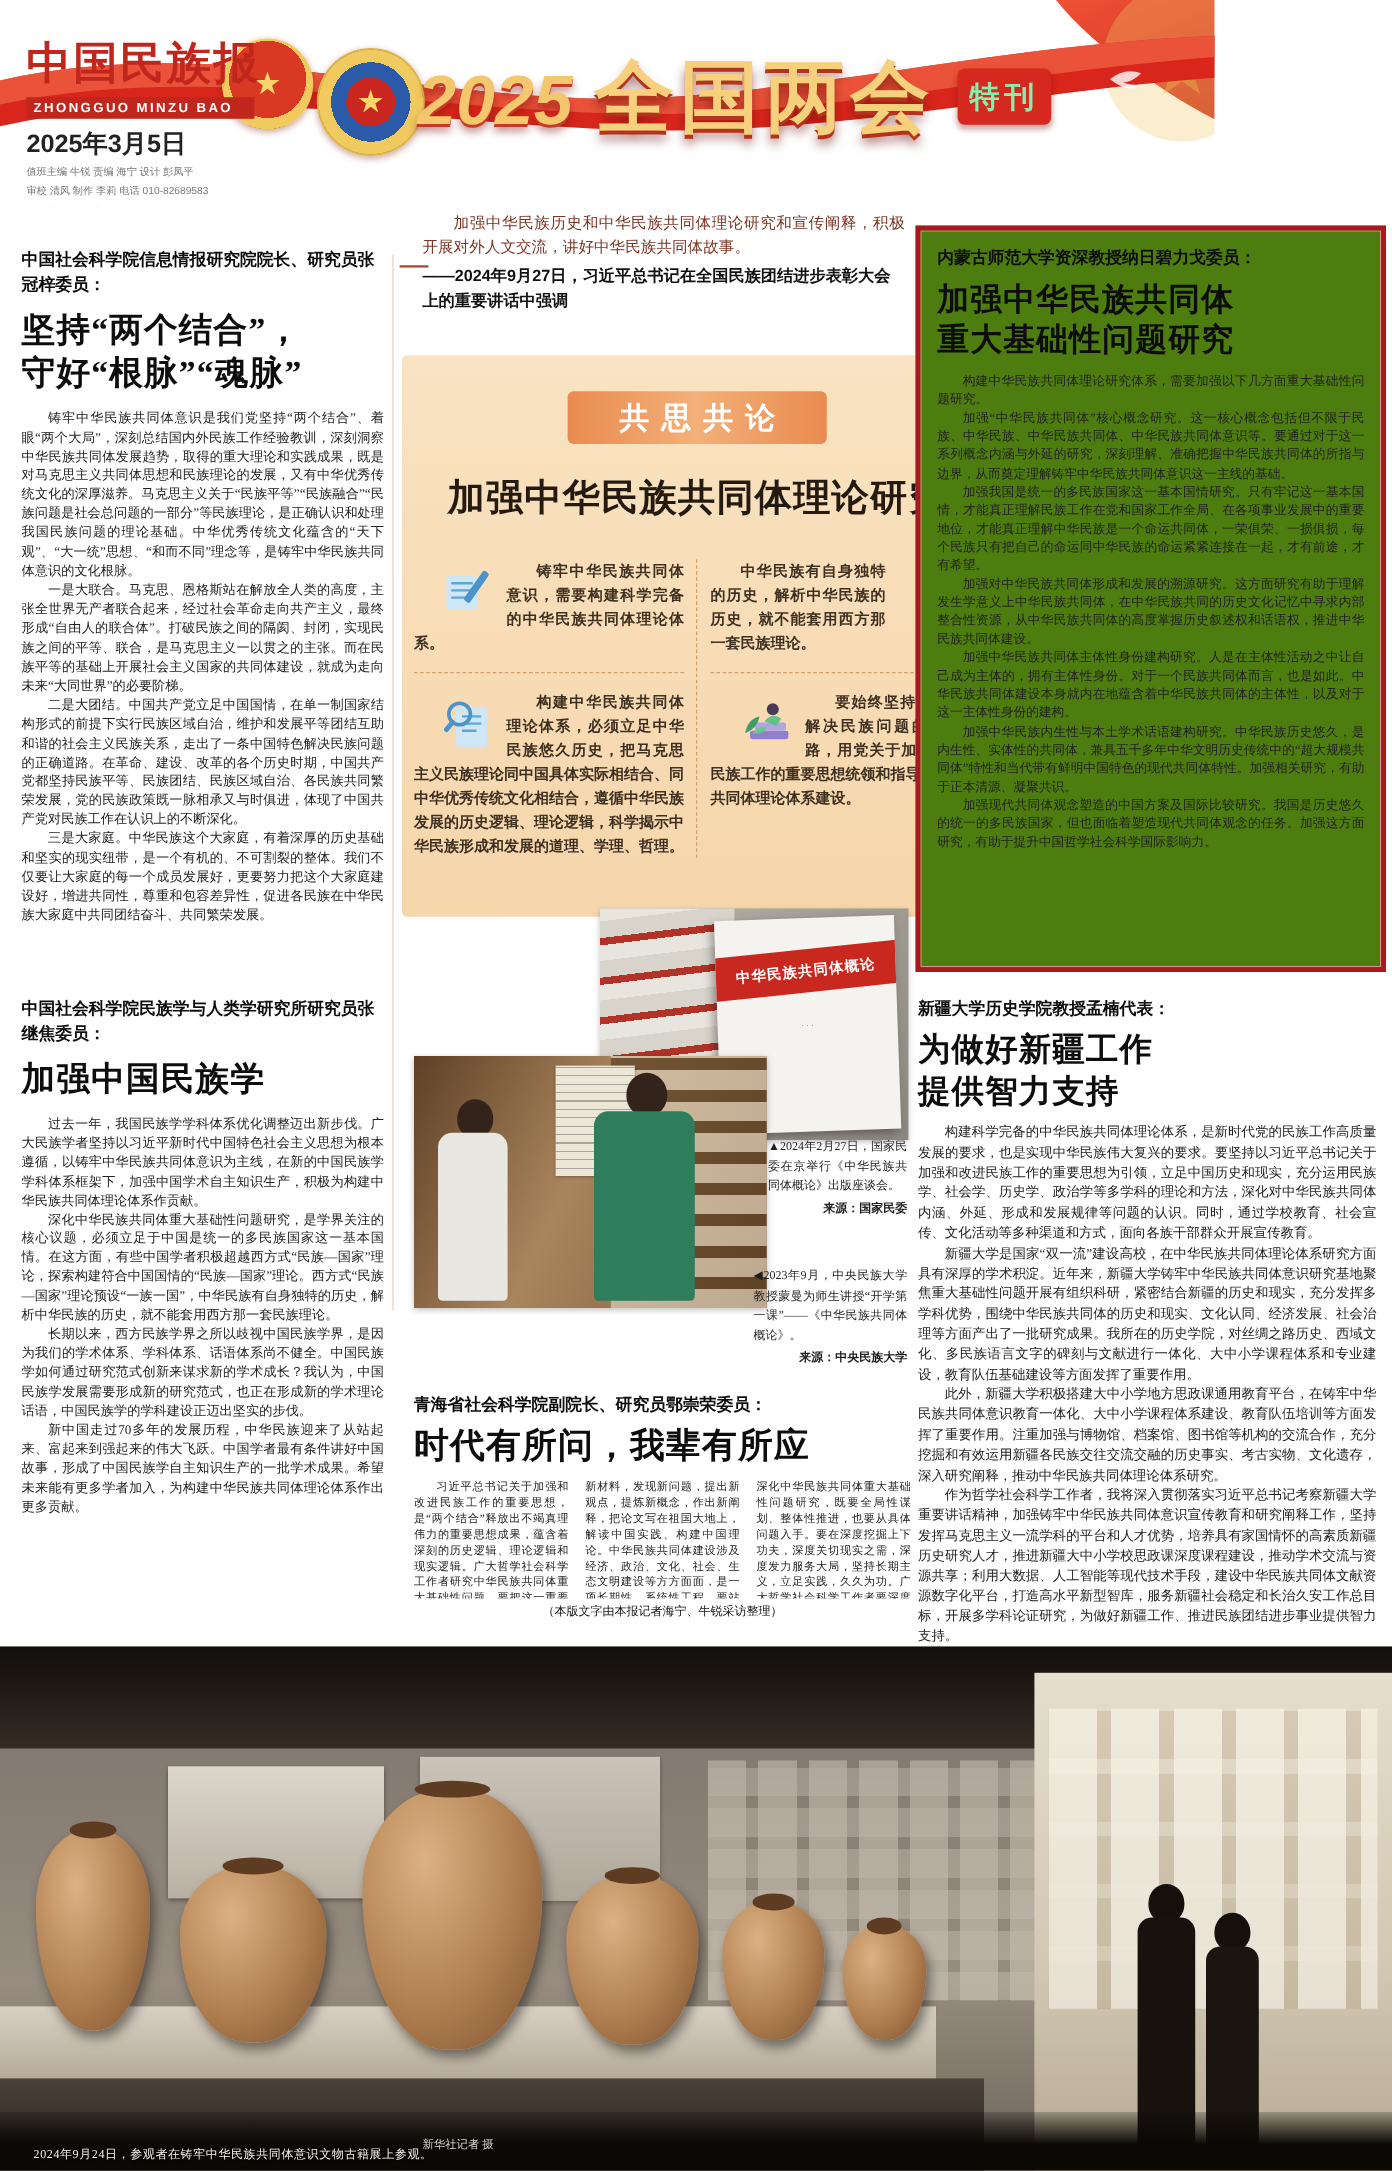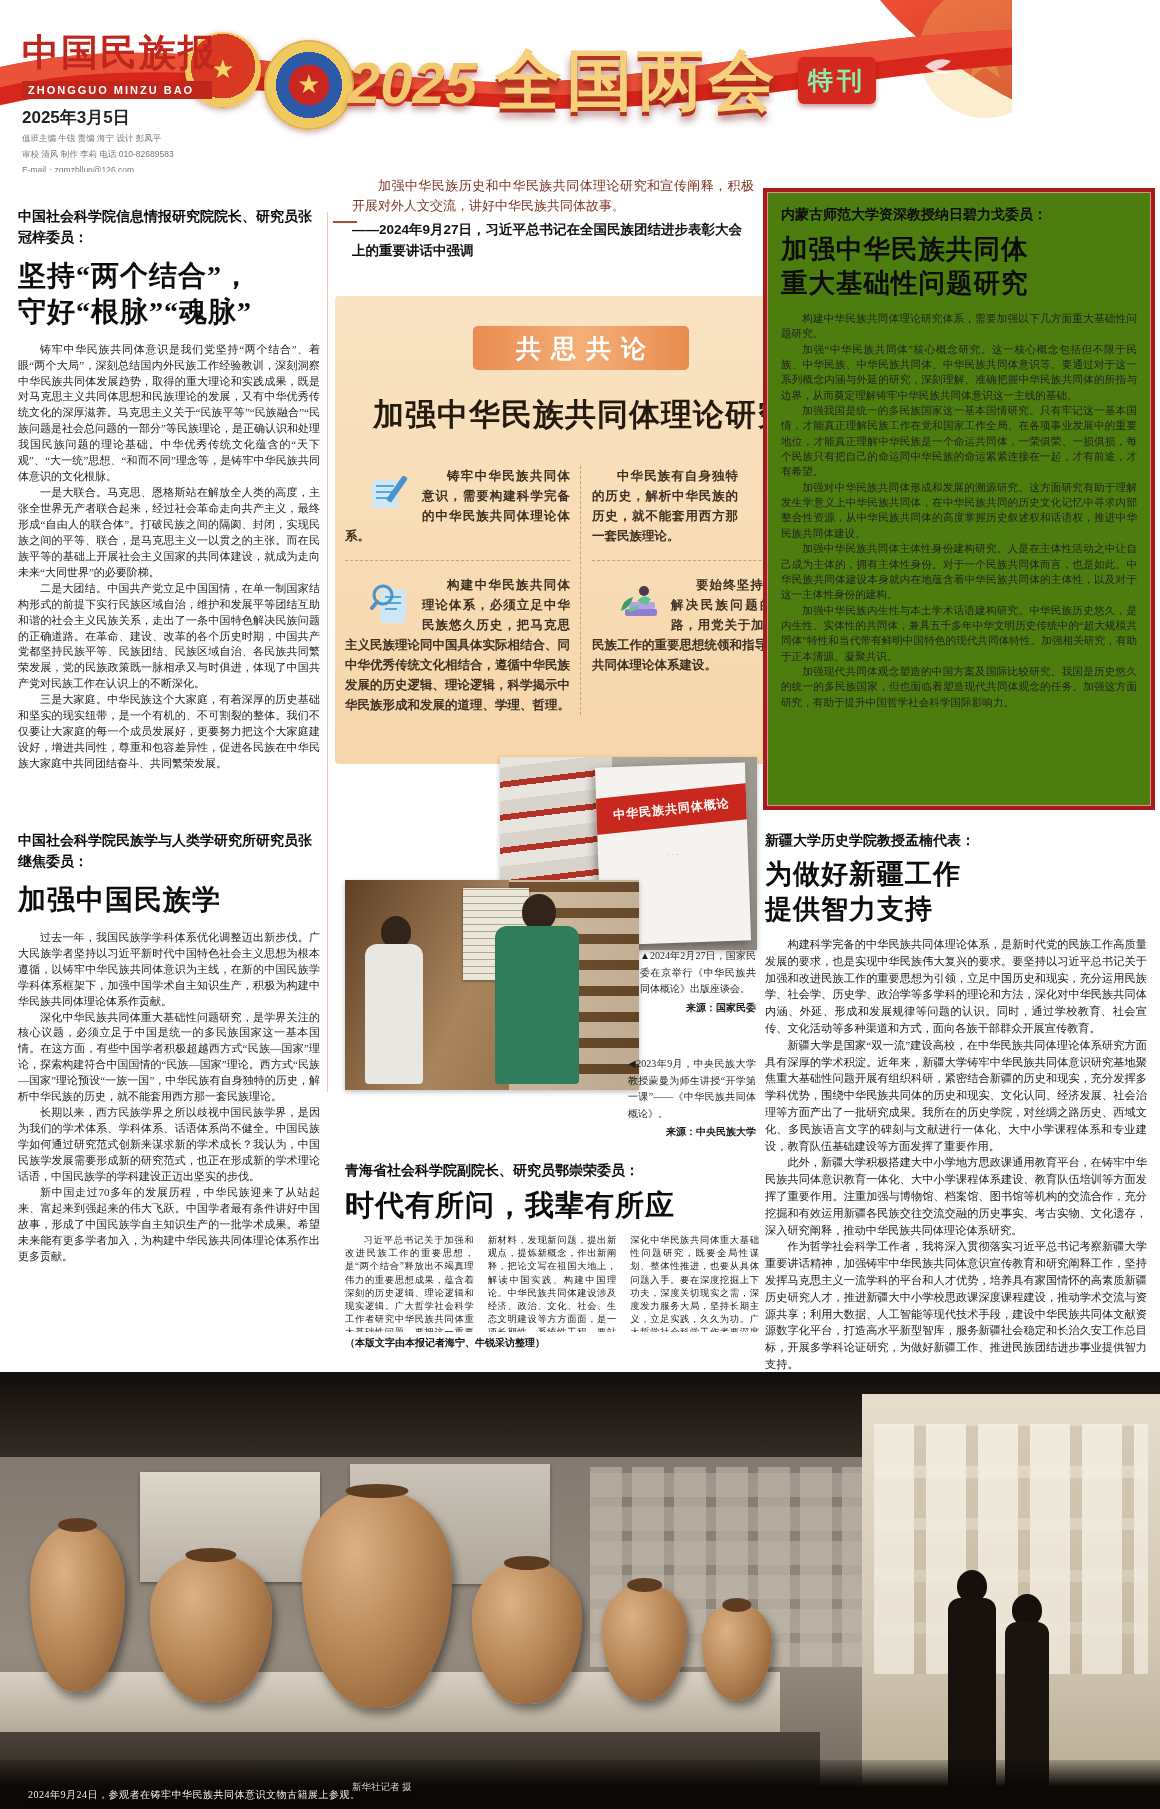--- a/index.html
+++ b/index.html
@@ -6,21 +6,21 @@
   body{width:1160px;height:1809px;position:relative;background:#fff;
        font-family:"Liberation Serif","DejaVu Serif",serif;color:#1a1a1a;overflow:hidden}
   .abs{position:absolute}
   
   .hdr{position:absolute;left:0;top:0;width:1012px;height:172px;overflow:hidden;background:#fff}
   .hdr svg{position:absolute;left:0;top:0}
   .mast{position:absolute;left:22px;top:28px;width:220px;z-index:5}
   .mast-title{font-size:37px;font-weight:900;color:#c0261c;letter-spacing:2px;font-family:"Liberation Serif",serif}
   .mast-bar{margin-top:3px;background:#c0261c;color:#fff;font-family:"Liberation Sans",sans-serif;
             font-weight:700;font-size:11px;letter-spacing:2px;padding:3px 6px;width:178px}
-  .mast-date{margin-top:7px;font-size:17px;font-weight:700;color:#222;font-family:"Liberation Sans",sans-serif}
+  .mast-date{margin-top:7px;font-size:21px;font-weight:700;color:#222;font-family:"Liberation Sans",sans-serif}
   .mast-staff{margin-top:3px;font-size:8.5px;color:#777;font-family:"Liberation Sans",sans-serif;line-height:1.5}
   .emblem{position:absolute;border-radius:50%;display:flex;align-items:center;justify-content:center;z-index:4;box-shadow:0 2px 6px rgba(120,20,10,.4)}
   .emblem1{left:185px;top:32px;width:76px;height:76px;
      background:radial-gradient(circle at 50% 45%, #d93822 0 57%, #f0c95f 57% 73%, #caa23c 73%)}
   .emblem2{left:264px;top:40px;width:90px;height:90px;
      background:radial-gradient(circle at 50% 50%, #c8261e 0 32%, #2a5aa8 32% 52%, #f0c95f 52% 68%, #d9b44a 68%)}
   .emblem .st{color:#f7d56b;font-size:26px;line-height:1}
   .banner{position:absolute;left:348px;top:36px;z-index:6;white-space:nowrap;font-family:"Liberation Sans","DejaVu Sans",sans-serif}
   .b-year{font-size:58px;font-weight:900;font-style:italic;color:#f3c76e;
           text-shadow:0 3px 0 #c9392a,0 6px 7px rgba(120,10,5,.5)}
@@ -90,21 +90,21 @@
   
   .a4{position:absolute;left:765px;top:830px;width:382px}
   .a4 .hl{font-size:27px;margin:6px 0 10px}
   .a4 .bodytxt p{font-size:11.2px;line-height:1.5}
   
   .a5{position:absolute;left:345px;top:1160px;width:414px}
   .a5 .hl{font-size:29px;margin:6px 0 10px}
   .cols{display:flex;gap:14px}
   .col{flex:1;font-size:9.3px;line-height:1.42;text-align:justify;height:98px;overflow:hidden;color:#222}
   .col.first{text-indent:2em}
-  .a5-note{margin-top:4px;text-align:left;font-family:"Liberation Sans",sans-serif;font-weight:700;font-size:10px;color:#111}
+  .a5-note{margin-top:4px;text-align:center;font-family:"Liberation Sans",sans-serif;font-weight:400;font-size:10px;color:#111}
   
   .a1{position:absolute;left:18px;top:206px;width:302px}
   .a2{position:absolute;left:18px;top:830px;width:302px}
   
   .photo-big{position:absolute;left:0;top:1372px;width:1160px;height:437px;overflow:hidden;background:#6b6157}
   .ph-ceiling{position:absolute;left:0;top:0;width:1160px;height:85px;background:linear-gradient(180deg,#120e0b,#342b24)}
   .ph-wall{position:absolute;left:0;top:85px;width:1160px;height:352px;background:linear-gradient(180deg,#837970,#978c7f 55%,#6e645a)}
   .ph-docs{position:absolute;left:590px;top:95px;width:290px;height:200px;opacity:.5;
      background:repeating-linear-gradient(90deg,rgba(238,230,216,.7) 0 32px,transparent 32px 42px),
                 repeating-linear-gradient(0deg,rgba(238,230,216,.5) 0 24px,transparent 24px 34px)}

